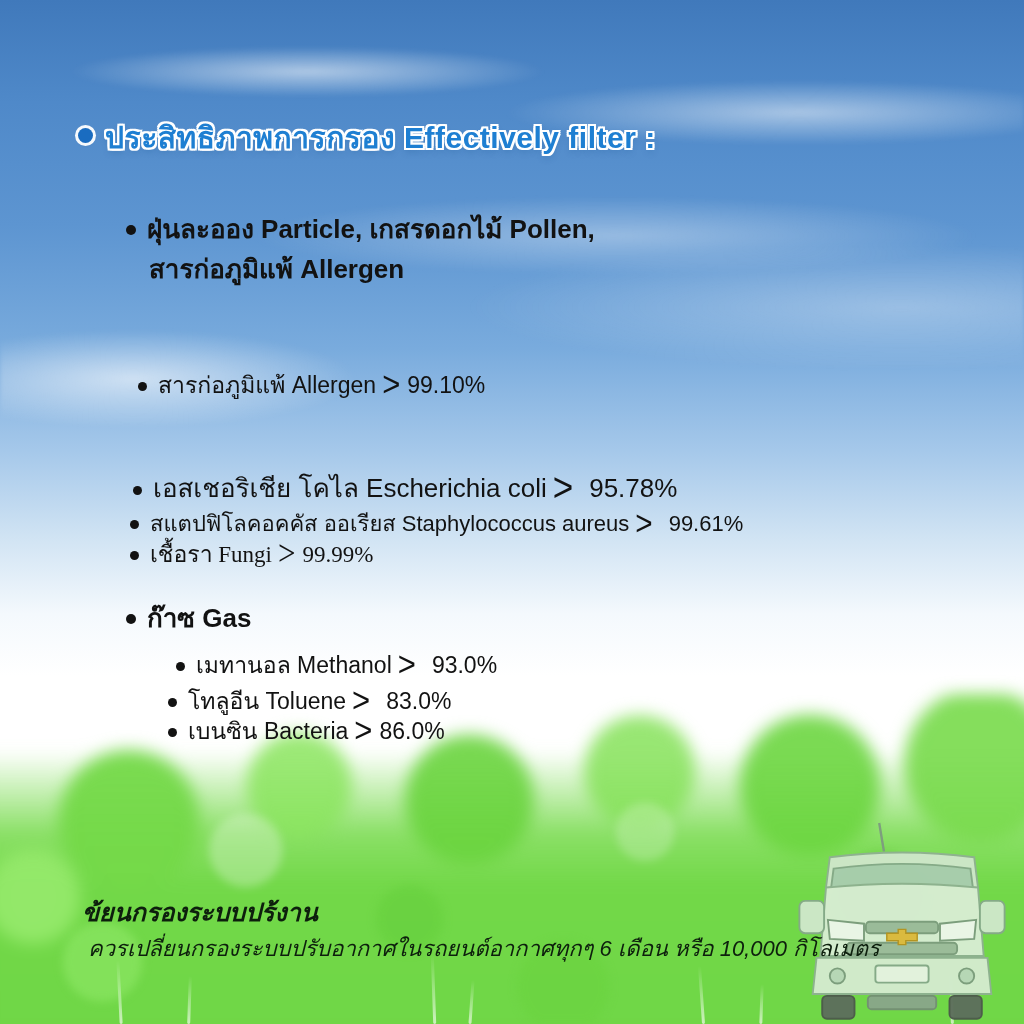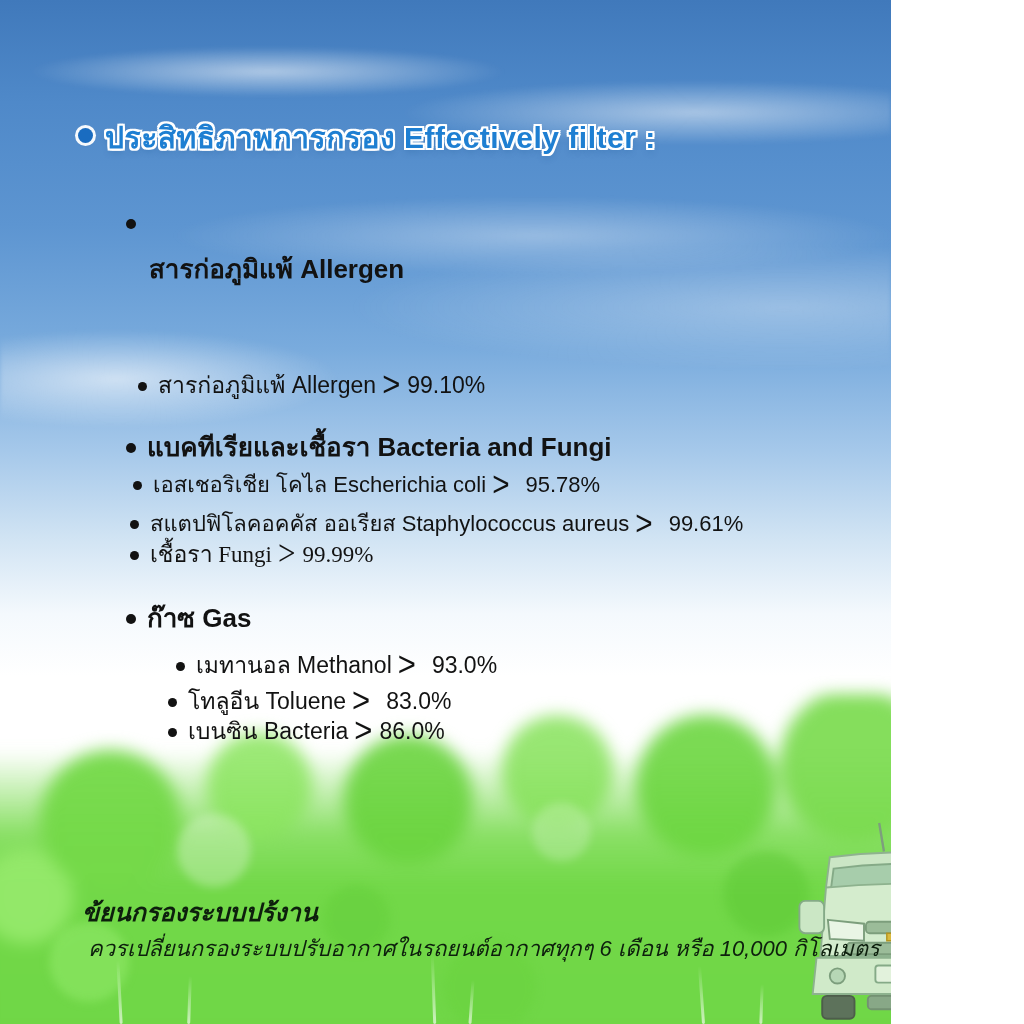--- a/index.html
+++ b/index.html
@@ -1,18 +1,18 @@
 <!DOCTYPE html>
 <html><head>
 <meta charset="utf-8">
 <style>
   html,body{margin:0;padding:0;}
   .canvas{
     position:relative;
-    width:891px;height:1024px;
+    width:1024px;height:1024px;
     overflow:hidden;
     font-family:"Liberation Sans","DejaVu Sans",sans-serif;
     background:#e5e5e5;
   }
   
   .sky{
     position:absolute;inset:0;
     background:linear-gradient(to bottom,
       #4079bb 0%, #4f89c9 10%, #5d95d1 22%, #79abdd 34%,
       #a5c8ea 44%, #d3e5f4 53%, #f4f9fd 60%, #ffffff 66%);
@@ -74,21 +74,21 @@
   }
   
   .row{position:absolute;white-space:nowrap;color:#121212;}
   .dot{display:inline-block;width:10px;height:10px;border-radius:50%;
        background:#121212;margin-right:11px;vertical-align:3px;}
   .hdr{font-size:26px;font-weight:bold;}
   .hdr2{font-size:26px;font-weight:bold;}
   .item{font-size:23px;font-weight:500;}
   .item .dot{width:9px;height:9px;vertical-align:2px;}
   .big{font-size:29px;}
-  .med{font-size:22px;}
+  .med{font-size:26px;}
   .sm{font-size:22px;}
   .gt{display:inline-block;font-size:1.35em;font-weight:400;
       transform:scaleY(1.15);margin:0 7px 0 6px;vertical-align:-2px;}
   .gap .gt{margin-right:16px;}
   
   .footer-text{position:absolute;color:#0d1f0d;font-style:italic;}
   .f-head{font-size:25px;font-weight:bold;}
   .f-line{font-size:22px;font-weight:500;}
   
   .car{position:absolute;left:788px;top:812px;width:228px;height:212px;}
@@ -133,33 +133,30 @@
       <rect x="36" y="192" width="34" height="24" rx="5" fill="#5d6e5c" stroke="#4c594b"></rect>
       <rect x="170" y="192" width="34" height="24" rx="5" fill="#5d6e5c" stroke="#4c594b"></rect>
       <rect x="84" y="192" width="72" height="14" rx="4" fill="#8aa78a" stroke="#748f74"></rect>
     </g>
   </svg>
 
   <span class="title-bullet"></span>
   <h1 class="page-title">ประสิทธิภาพการกรอง Effectively filter :</h1>
 
   <div class="row hdr" style="left:126px;top:208px;">
-    <span class="dot"></span>
+    <span class="dot"></span><span>ฝุ่นละออง Particle, เกสรดอกไม้ Pollen,</span>
   </div>
   <div class="row hdr" style="left:149px;top:248px;">
     <span>สารก่อภูมิแพ้ Allergen</span>
   </div>
 
   <div class="row item" style="left:138px;top:367px;">
     <span class="dot"></span><span>สารก่อภูมิแพ้ Allergen</span><span class="gt">&gt;</span><span>99.10%</span>
   </div>
 
-  <div class="row hdr2" style="left:126px;top:426px;">
-    <span class="dot"></span><span>แบคทีเรียและเชื้อรา Bacteria and Fungi</span>
-  </div>
   <div class="row item med gap" style="left:133px;top:467px;">
     <span class="dot"></span><span>เอสเชอริเชีย โคไล Escherichia coli</span><span class="gt">&gt;</span><span>95.78%</span>
   </div>
   <div class="row item sm gap" style="left:130px;top:506px;">
     <span class="dot"></span><span>สแตปฟิโลคอคคัส ออเรียส Staphylococcus aureus</span><span class="gt">&gt;</span><span>99.61%</span>
   </div>
   <div class="row item" style="left:130px;top:536px;font-family:Liberation Serif, serif;">
     <span class="dot"></span><span>เชื้อรา Fungi</span><span class="gt">&gt;</span><span>99.99%</span>
   </div>
 

